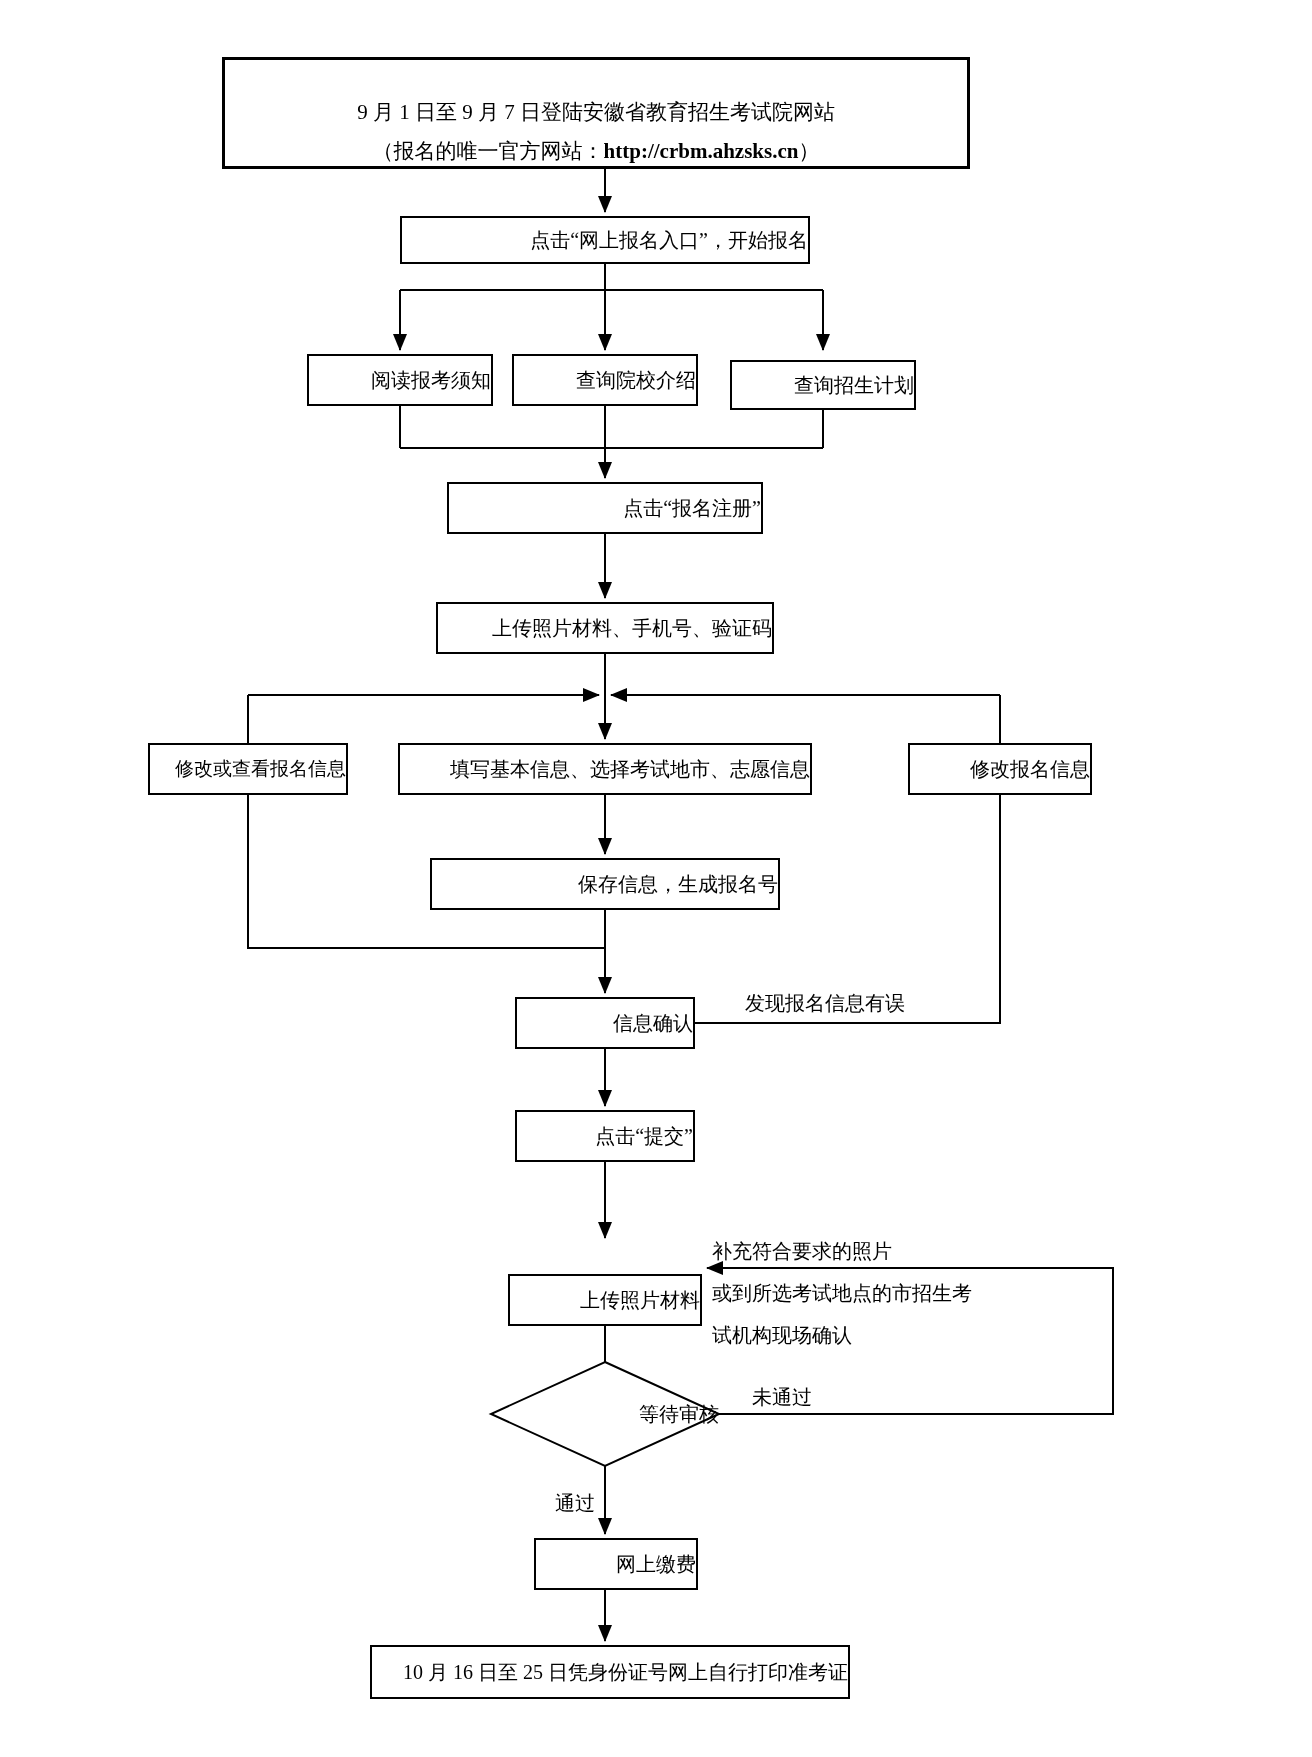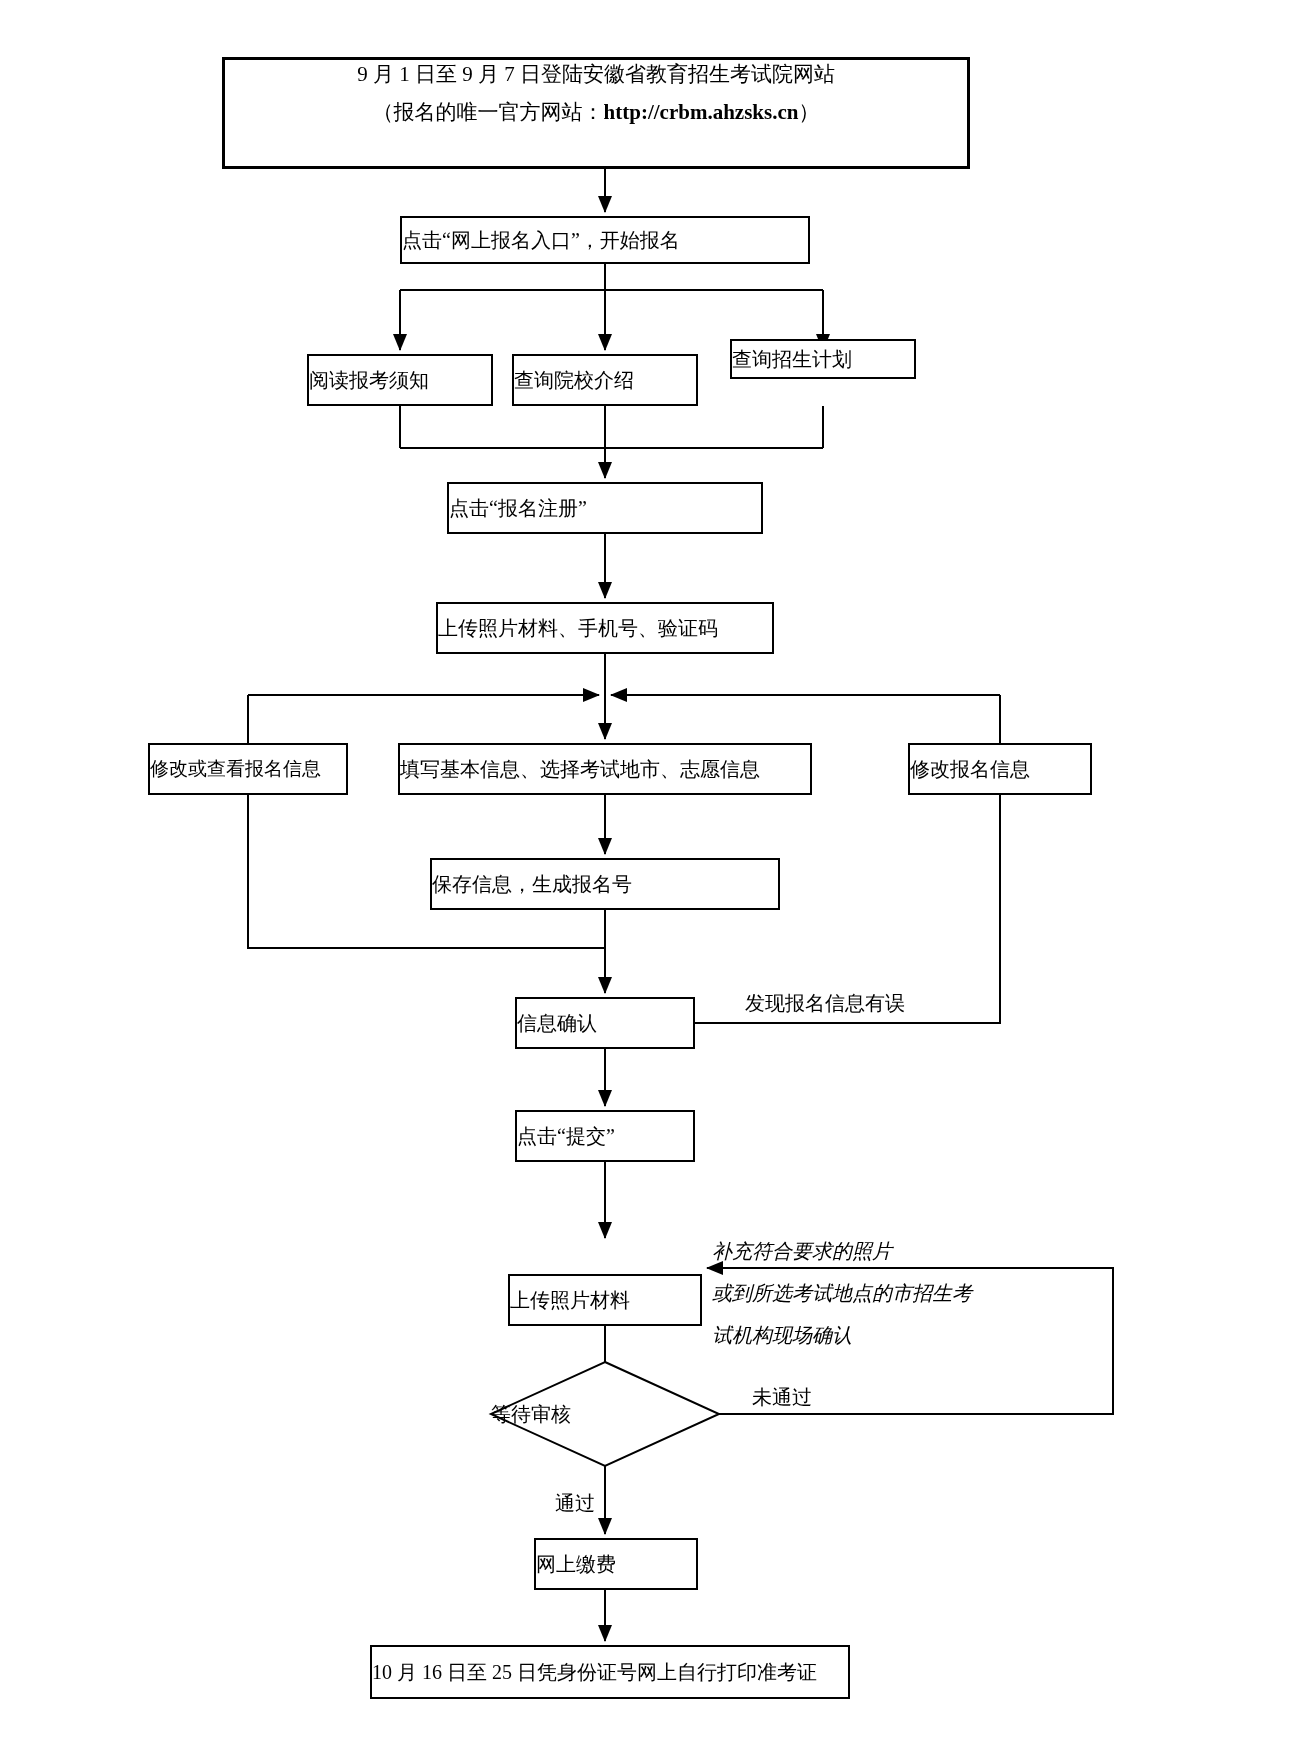--- a/index.html
+++ b/index.html
@@ -6,21 +6,21 @@
   .canvas{
     position:relative;width:1312px;height:1757px;background:#ffffff;
     font-family:"Liberation Serif","DejaVu Serif",serif;color:#000;
     overflow:hidden;
   }
   .edges{position:absolute;left:0;top:0;width:1312px;height:1757px;}
   .edges path{fill:none;stroke:#000;stroke-width:2px;}
   .edges .diamond{fill:#ffffff;stroke:#000;stroke-width:2px;}
   .node{
     position:absolute;box-sizing:border-box;
-    display:flex;align-items:center;justify-content:flex-start;text-align:center;
+    display:flex;align-items:center;justify-content:flex-end;text-align:center;
     border:2px solid #000;background:#ffffff;
     font-size:20px;line-height:1.4;white-space:nowrap;
   }
   .node--top{border-width:3px;flex-direction:column;gap:9px;font-size:21px;}
   .node--plain{border:none;background:transparent;}
   .label{
     position:absolute;font-size:20px;line-height:1.3;white-space:nowrap;
     background:transparent;
   }
   .label--right{text-align:right;}
@@ -121,21 +121,21 @@
       <span>（报名的唯一官方网站：</span><span class="bold">http://crbm.ahzsks.cn</span><span>）</span>
     </div>
   </div>
 
   <div class="node" style="left:400px;top:216px;width:410px;height:48px;">点击“网上报名入口”，开始报名</div>
 
   <div class="node" style="left:307px;top:354px;width:186px;height:52px;">阅读报考须知</div>
 
   <div class="node" style="left:512px;top:354px;width:186px;height:52px;">查询院校介绍</div>
 
-  <div class="node" style="left:730px;top:339px;width:186px;height:40px;">查询招生计划</div>
+  <div class="node" style="left:730px;top:360px;width:186px;height:50px;">查询招生计划</div>
 
   <div class="node" style="left:447px;top:482px;width:316px;height:52px;">点击“报名注册”</div>
 
   <div class="node" style="left:436px;top:602px;width:338px;height:52px;">上传照片材料、手机号、验证码</div>
 
   <div class="node" style="left:148px;top:743px;width:200px;height:52px;font-size:19px;">修改或查看报名信息</div>
 
   <div class="node" style="left:398px;top:743px;width:414px;height:52px;">填写基本信息、选择考试地市、志愿信息</div>
 
   <div class="node" style="left:908px;top:743px;width:184px;height:52px;">修改报名信息</div>
@@ -149,21 +149,21 @@
   <div class="node" style="left:508px;top:1274px;width:194px;height:52px;">上传照片材料</div>
 
   <div class="node node--plain" style="left:491px;top:1388px;width:228px;height:52px;">等待审核</div>
 
   <div class="node" style="left:534px;top:1538px;width:164px;height:52px;">网上缴费</div>
 
   <div class="node" style="left:370px;top:1645px;width:480px;height:54px;">10 月 16 日至 25 日凭身份证号网上自行打印准考证</div>
 
   <div class="label" style="left:745px;top:990px;">发现报名信息有误</div>
 
-  <div class="label" style="left:712px;top:1230px;font-style:italic;">
+  <div class="label" style="left:712px;top:1230px;">
     <div class="supplement-line">补充符合要求的照片</div>
     <div class="supplement-line">或到所选考试地点的市招生考</div>
     <div class="supplement-line">试机构现场确认</div>
   </div>
 
   <div class="label" style="left:752px;top:1384px;">未通过</div>
 
   <div class="label label--right" style="left:505px;top:1490px;width:90px;">通过</div>
 
 </div>

